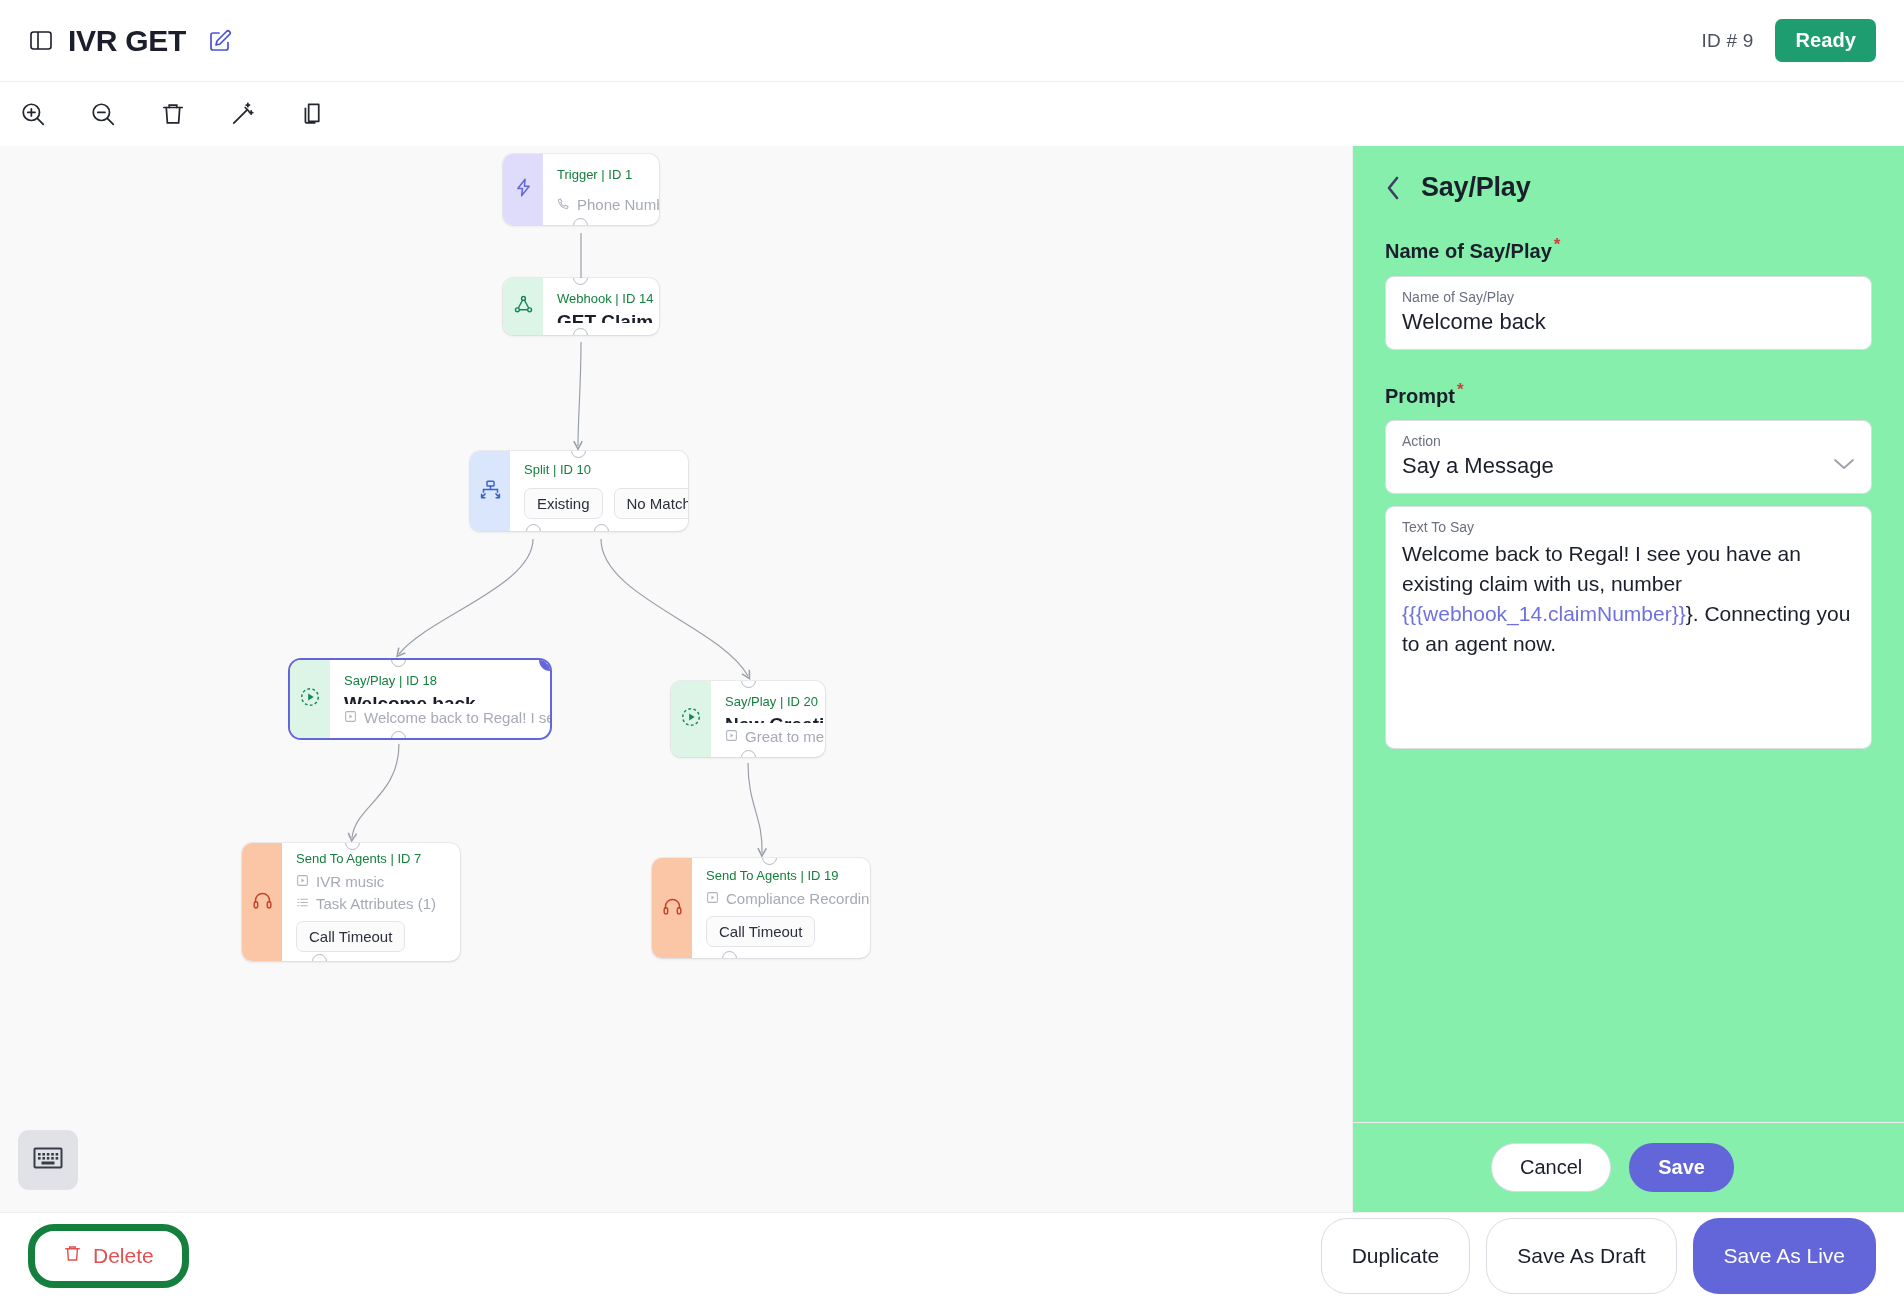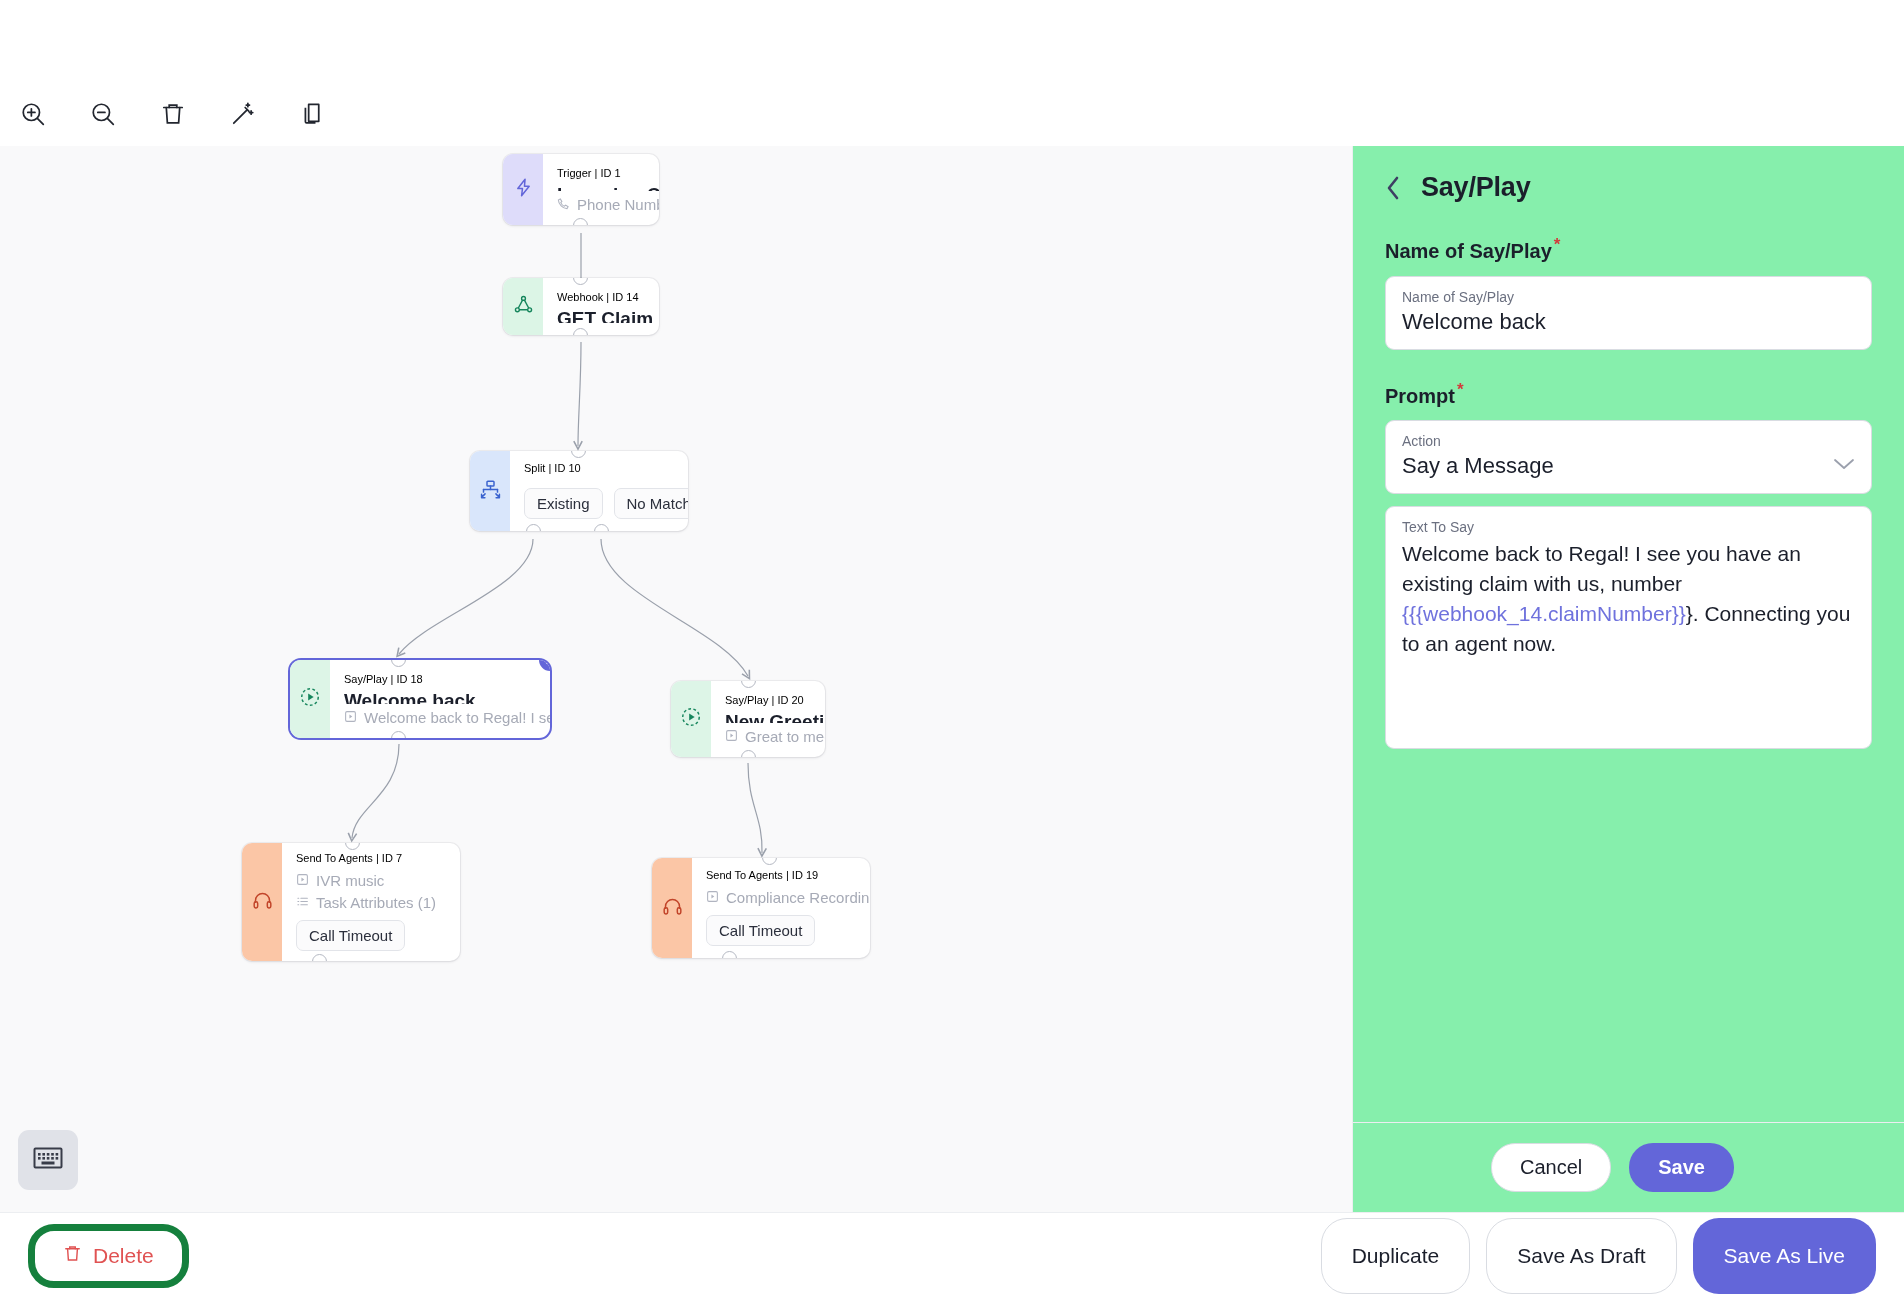--- a/index.html
+++ b/index.html
@@ -45,21 +45,21 @@
   }
   .edges { position: absolute; left: 0; top: 0; width: 1352px; height: 1066px; pointer-events: none; }
 
   .node {
     position: absolute; background: #fff; border-radius: 10px;
     box-shadow: 0 1px 3px rgba(20,24,40,.10), 0 0 0 1px rgba(20,24,40,.05);
     display: flex; overflow: hidden; cursor: pointer;
   }
   .node-stripe { width: 40px; flex: 0 0 40px; display: flex; align-items: center; justify-content: center; }
   .node-body { flex: 1; padding: 12px 16px 12px 14px; display: flex; flex-direction: column; justify-content: center; }
-  .node-type { font-size: 11px; color: #000000; line-height: 1.35; white-space: nowrap; }
+  .node-type { font-size: 13px; color: #15803d; line-height: 1.35; white-space: nowrap; }
   .node-title { font-size: 19px; font-weight: bold; color: #1b1f2b; line-height: 1.4; margin-top: 1px;
     white-space: nowrap; overflow: hidden; text-overflow: ellipsis; }
   .node-meta { display: flex; align-items: center; gap: 7px; font-size: 15px; color: #a6aab6; margin-top: 5px; white-space: nowrap; }
   .node-meta svg { flex: 0 0 auto; }
   .node-chips { display: flex; gap: 11px; margin-top: 9px; }
   .chip { border: 1px solid #e2e4e9; background: #fbfbfc; border-radius: 7px;
     font-size: 15px; color: #2b2f3c; padding: 6px 12px; cursor: pointer; }
 
   .node.selected { box-shadow: 0 0 0 2px #6366d9; border-radius: 11px; }
   .node-close {
@@ -120,20 +120,39 @@
     background: #fff; border-radius: 26px; padding: 12px 28px; font-size: 21px; cursor: pointer;
   }
   .bottom-right { margin-left: auto; display: flex; align-items: center; gap: 16px; }
   .btn-lg { border-radius: 26px; font-size: 21px; padding: 25px 30px; cursor: pointer; border: 1px solid transparent; }
 </style>
 </head>
 <body>
 
 <div id="app">
 
+  <div class="topbar">
+    <div class="panel-toggle-icon">
+      <svg width="22" height="19" viewBox="0 0 22 19" fill="none" stroke="#1b1f2b" stroke-width="1.6">
+        <rect x="1" y="1" width="20" height="17" rx="2.5"></rect>
+        <line x1="8" y1="1" x2="8" y2="18"></line>
+      </svg>
+    </div>
+    <div class="flow-title">IVR GET</div>
+    <div class="edit-icon">
+      <svg width="24" height="24" viewBox="0 0 24 24" fill="none" stroke="#4a53d8" stroke-width="1.7" stroke-linecap="round" stroke-linejoin="round">
+        <path d="M20 13.5V19a2 2 0 0 1-2 2H5a2 2 0 0 1-2-2V6a2 2 0 0 1 2-2h6"></path>
+        <path d="M18.5 2.5a2.1 2.1 0 0 1 3 3L12 15l-4 1 1-4Z"></path>
+      </svg>
+    </div>
+    <div class="topbar-right">
+      <div class="flow-id">ID # 9</div>
+      <div class="ready-badge">Ready</div>
+    </div>
+  </div>
 
   <div class="canvas-toolbar">
     <div class="tool-btn">
       <svg width="26" height="26" viewBox="0 0 24 24" fill="none" stroke="#22262f" stroke-width="1.6" stroke-linecap="round">
         <circle cx="10.5" cy="10.5" r="7.5"></circle>
           <line x1="16" y1="16" x2="21.5" y2="21.5"></line>
         <line x1="10.5" y1="7.2" x2="10.5" y2="13.8"></line>
           <line x1="7.2" y1="10.5" x2="13.8" y2="10.5"></line>
       </svg>
     </div>

